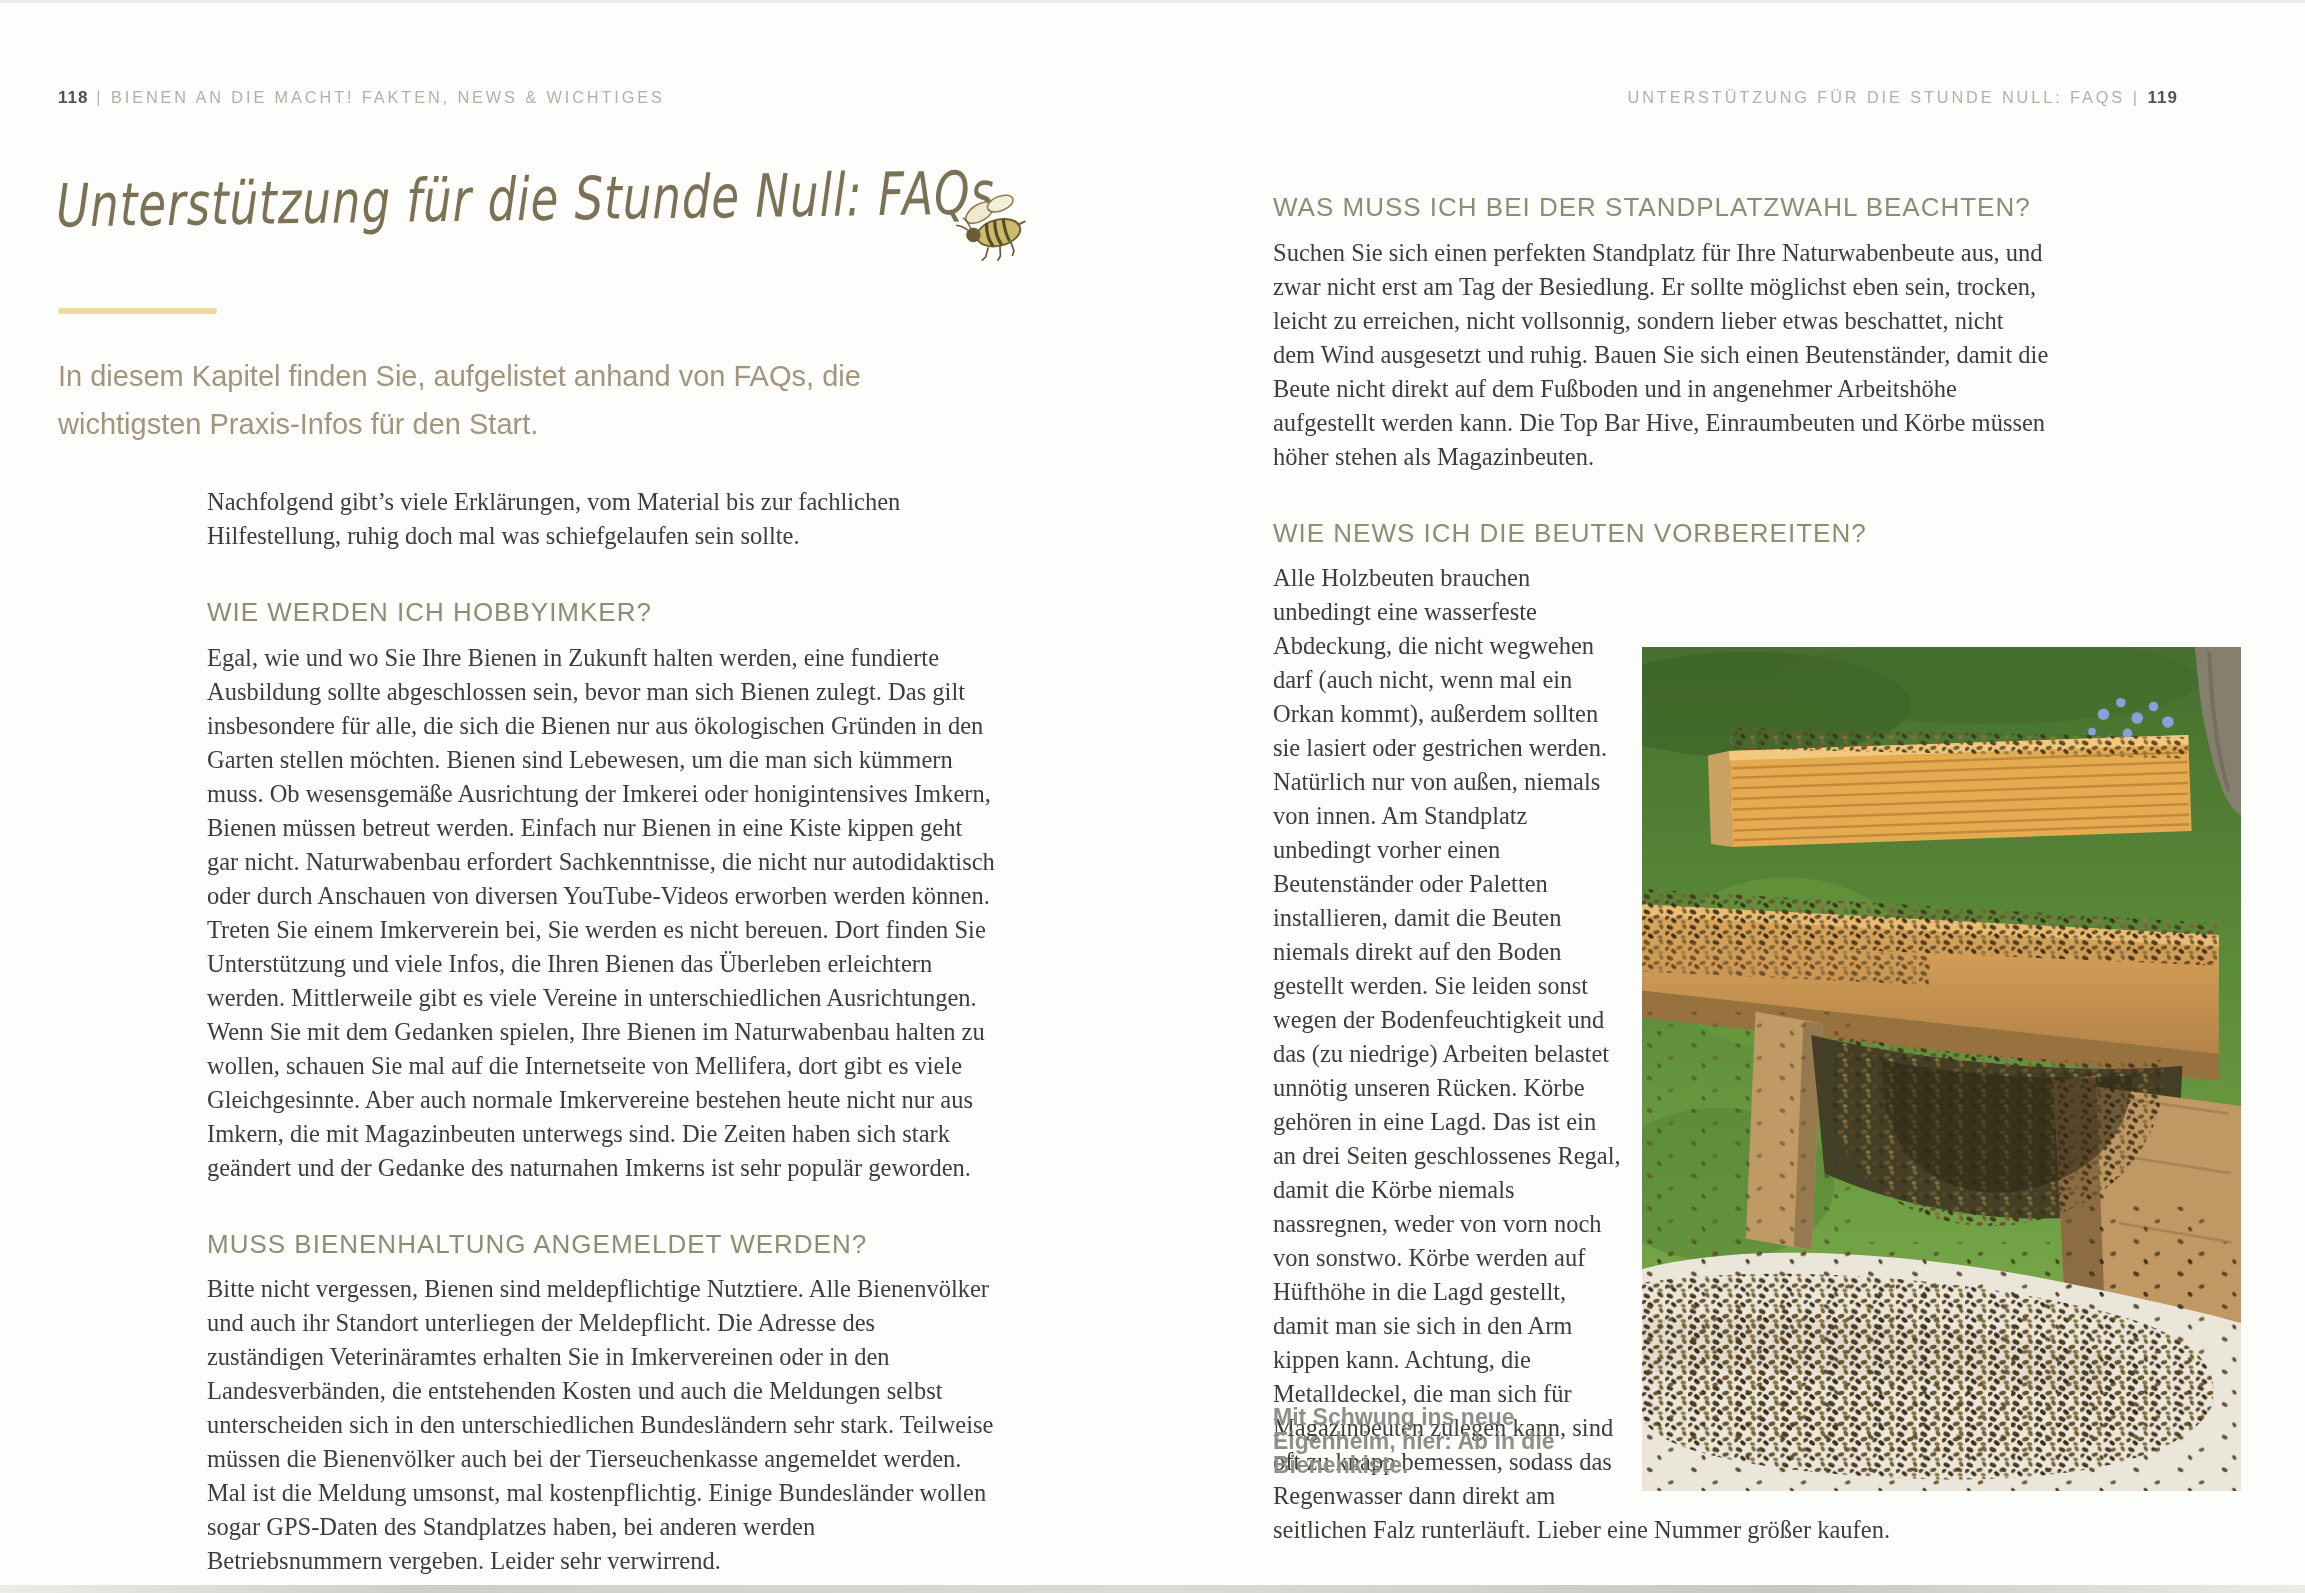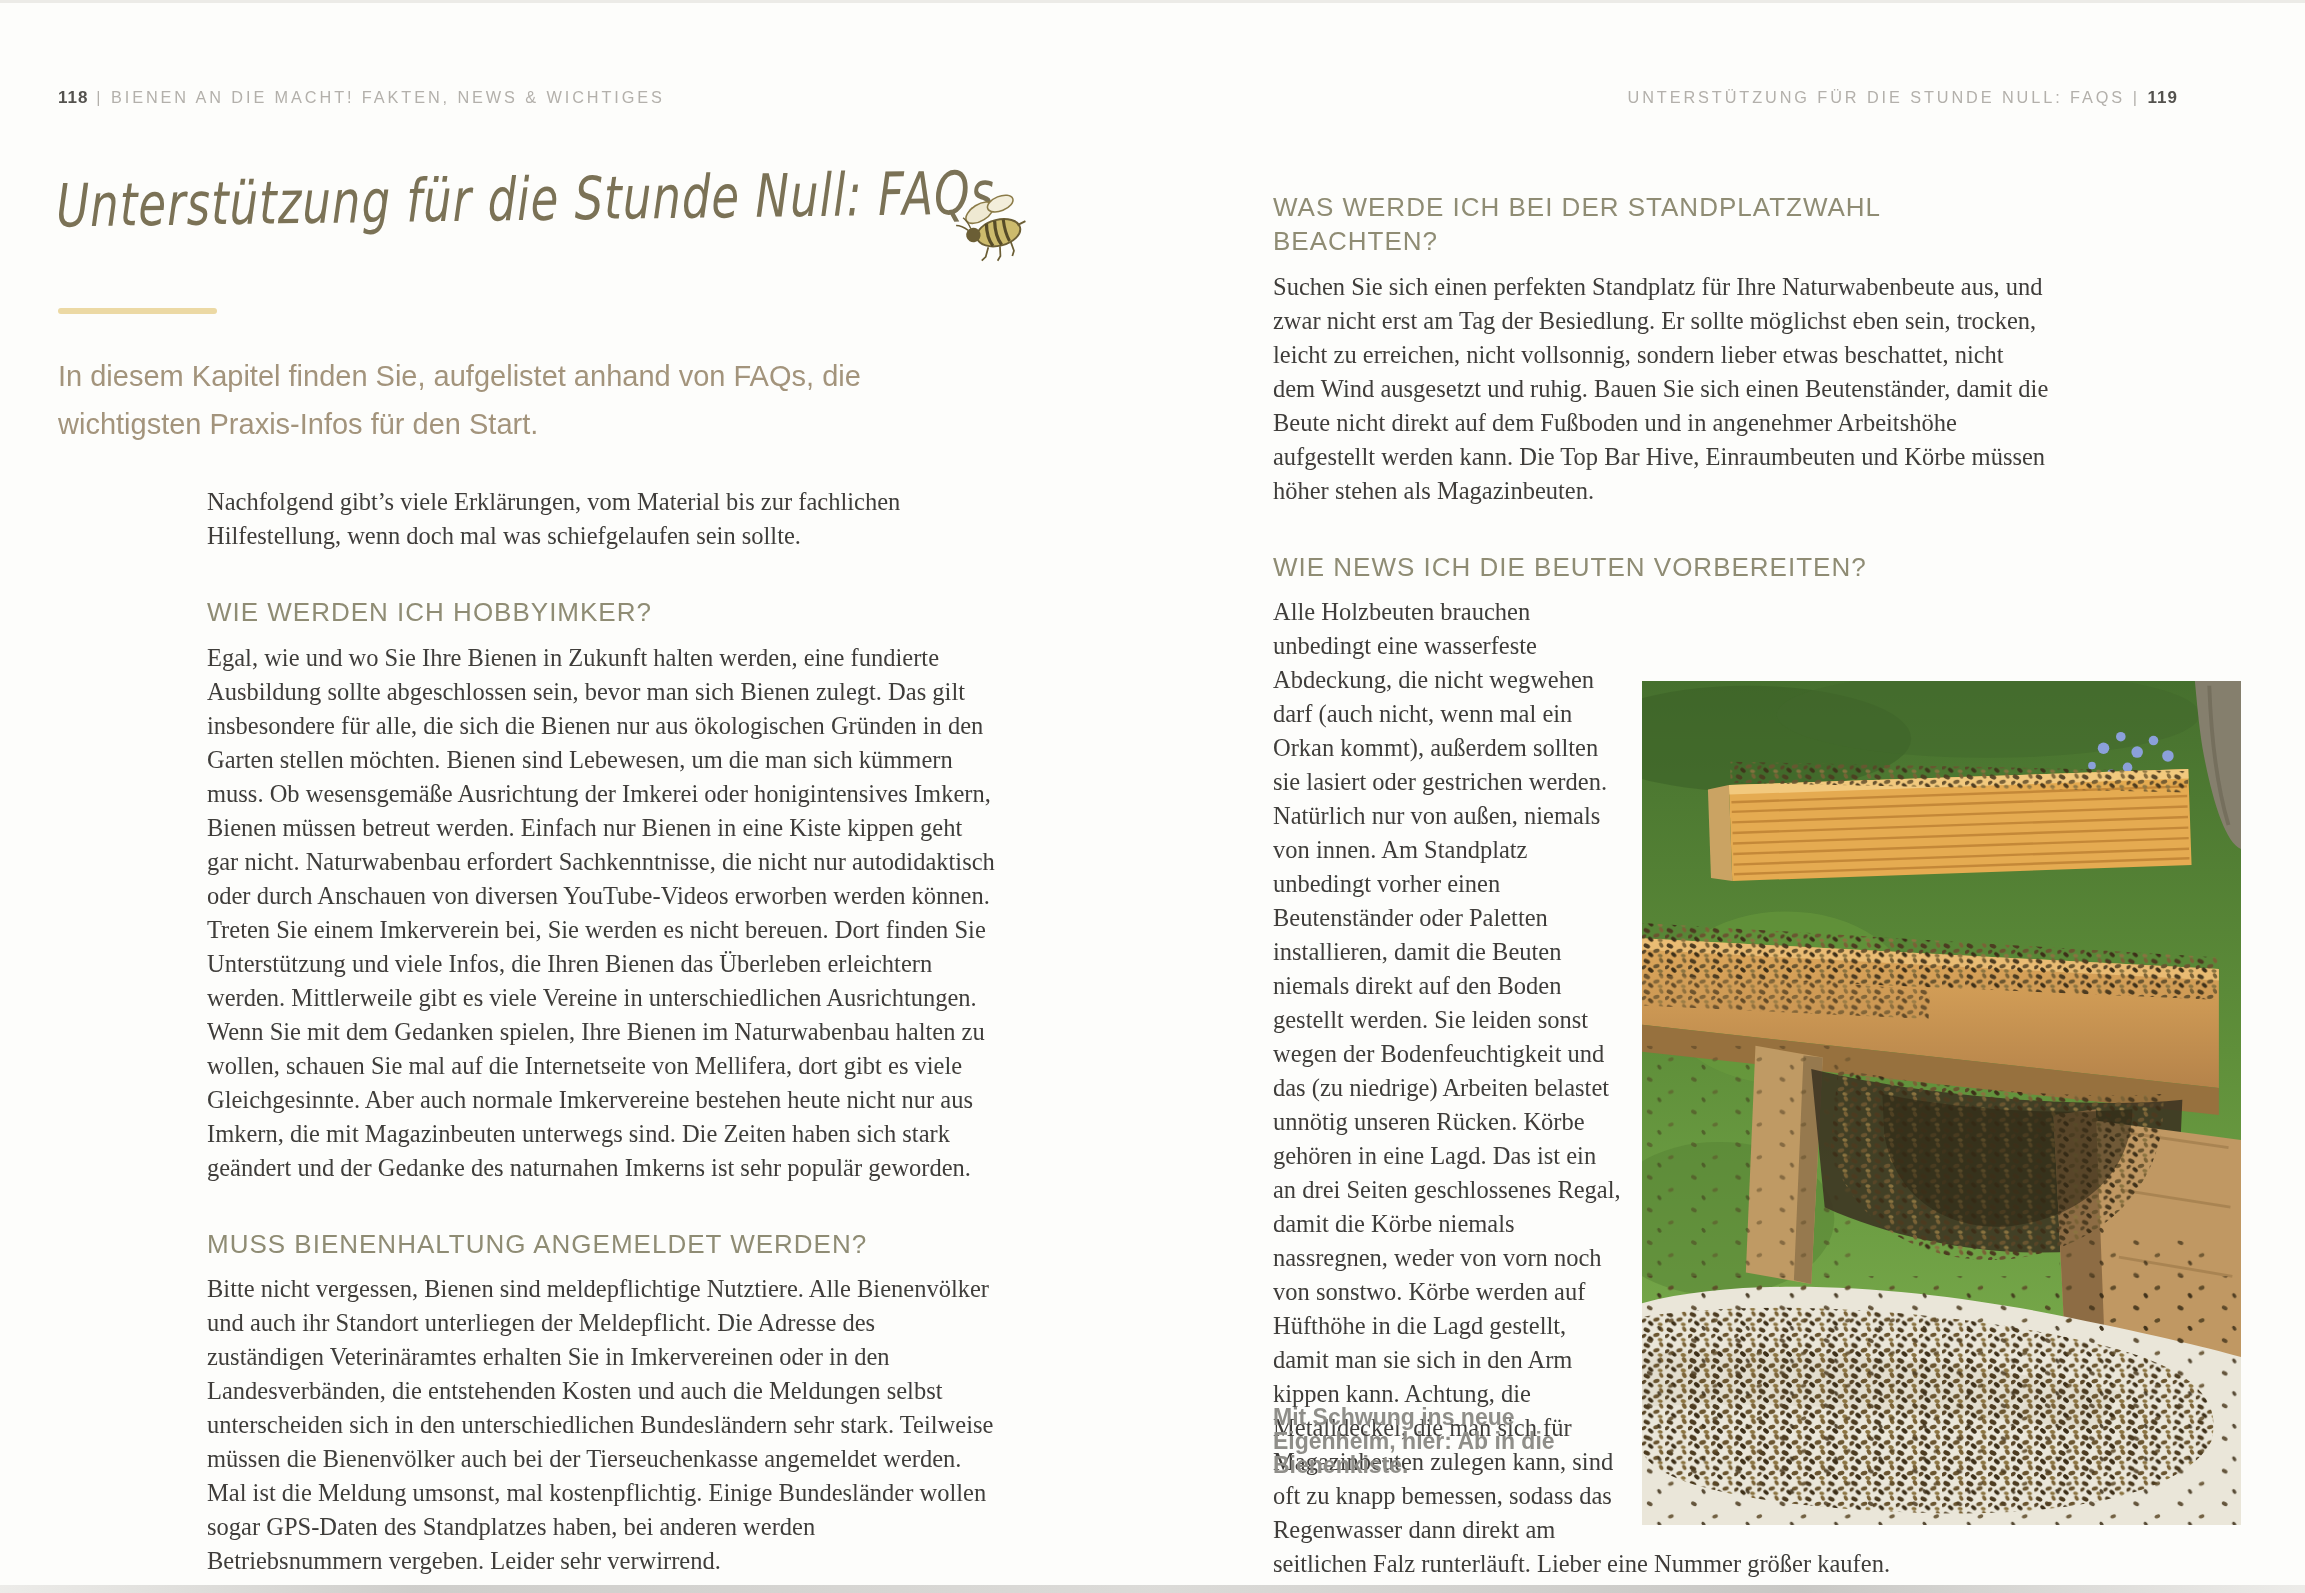--- a/index.html
+++ b/index.html
@@ -111,42 +111,42 @@
           <path d="M75,42 L84,40" stroke="#6b5e35" stroke-width="2" fill="none"></path>
         </g>
       </svg>
     </div>
 
     <div class="title-underline"></div>
 
     <div class="intro-text">In diesem Kapitel finden Sie, aufgelistet anhand von FAQs, die wichtigsten Praxis-Infos für den Start.</div>
 
     <div class="body-col col-left">
-      <p class="lead-para">Nachfolgend gibt’s viele Erklärungen, vom Material bis zur fachlichen Hilfestellung, wenn doch mal was schiefgelaufen sein sollte.</p>
+      <p class="lead-para">Nachfolgend gibt’s viele Erklärungen, vom Material bis zur fachlichen Hilfestellung, ruhig doch mal was schiefgelaufen sein sollte.</p>
 
       <div class="section">
         <div class="faq-heading">WIE WERDEN ICH HOBBYIMKER?</div>
         <p>Egal, wie und wo Sie Ihre Bienen in Zukunft halten werden, eine fundierte Ausbildung sollte abgeschlossen sein, bevor man sich Bienen zulegt. Das gilt insbesondere für alle, die sich die Bienen nur aus ökologischen Gründen in den Garten stellen möchten. Bienen sind Lebewesen, um die man sich kümmern muss. Ob wesensgemäße Ausrichtung der Imkerei oder honigintensives Imkern, Bienen müssen betreut werden. Einfach nur Bienen in eine Kiste kippen geht gar nicht. Naturwabenbau erfordert Sachkenntnisse, die nicht nur autodidaktisch oder durch Anschauen von diversen YouTube-Videos erworben werden können. Treten Sie einem Imkerverein bei, Sie werden es nicht bereuen. Dort finden Sie Unterstützung und viele Infos, die Ihren Bienen das Überleben erleichtern werden. Mittlerweile gibt es viele Vereine in unterschiedlichen Ausrichtungen. Wenn Sie mit dem Gedanken spielen, Ihre Bienen im Naturwabenbau halten zu wollen, schauen Sie mal auf die Internetseite von Mellifera, dort gibt es viele Gleichgesinnte. Aber auch normale Imkervereine bestehen heute nicht nur aus Imkern, die mit Magazinbeuten unterwegs sind. Die Zeiten haben sich stark geändert und der Gedanke des naturnahen Imkerns ist sehr populär geworden.</p>
       </div>
 
       <div class="section">
         <div class="faq-heading">MUSS BIENENHALTUNG ANGEMELDET WERDEN?</div>
         <p>Bitte nicht vergessen, Bienen sind meldepflichtige Nutztiere. Alle Bienenvölker und auch ihr Standort unterliegen der Meldepflicht. Die Adresse des zuständigen Veterinäramtes erhalten Sie in Imkervereinen oder in den Landesverbänden, die entstehenden Kosten und auch die Meldungen selbst unterscheiden sich in den unterschiedlichen Bundesländern sehr stark. Teilweise müssen die Bienenvölker auch bei der Tierseuchenkasse angemeldet werden. Mal ist die Meldung umsonst, mal kostenpflichtig. Einige Bundesländer wollen sogar GPS-Daten des Standplatzes haben, bei anderen werden Betriebsnummern vergeben. Leider sehr verwirrend.</p>
       </div>
     </div>
   </div>
 
   <div class="page page-right">
     <div class="running-head rh-right">
       <span>UNTERSTÜTZUNG FÜR DIE STUNDE NULL: FAQS</span><span class="sep">|</span><span class="pn">119</span>
     </div>
 
     <div class="body-col col-right">
       <div class="section">
-        <div class="faq-heading">WAS WERDE ICH BEI DER STANDPLATZWAHL BEACHTEN?</div>
+        <div class="faq-heading">WAS MUSS ICH BEI DER STANDPLATZWAHL BEACHTEN?</div>
         <p>Suchen Sie sich einen perfekten Standplatz für Ihre Naturwabenbeute aus, und zwar nicht erst am Tag der Besiedlung. Er sollte möglichst eben sein, trocken, leicht zu erreichen, nicht vollsonnig, sondern lieber etwas beschattet, nicht dem Wind ausgesetzt und ruhig. Bauen Sie sich einen Beutenständer, damit die Beute nicht direkt auf dem Fußboden und in angenehmer Arbeitshöhe aufgestellt werden kann. Die Top Bar Hive, Einraumbeuten und Körbe müssen höher stehen als Magazinbeuten.</p>
       </div>
 
       <div class="section">
         <div class="faq-heading">WIE NEWS ICH DIE BEUTEN VORBEREITEN?</div>
         <div>
           <div class="photo-float">
             <svg viewBox="0 0 623 879" preserveAspectRatio="none">
               <defs>
                 <linearGradient id="grassGrad" x1="0" y1="0" x2="0" y2="1">

